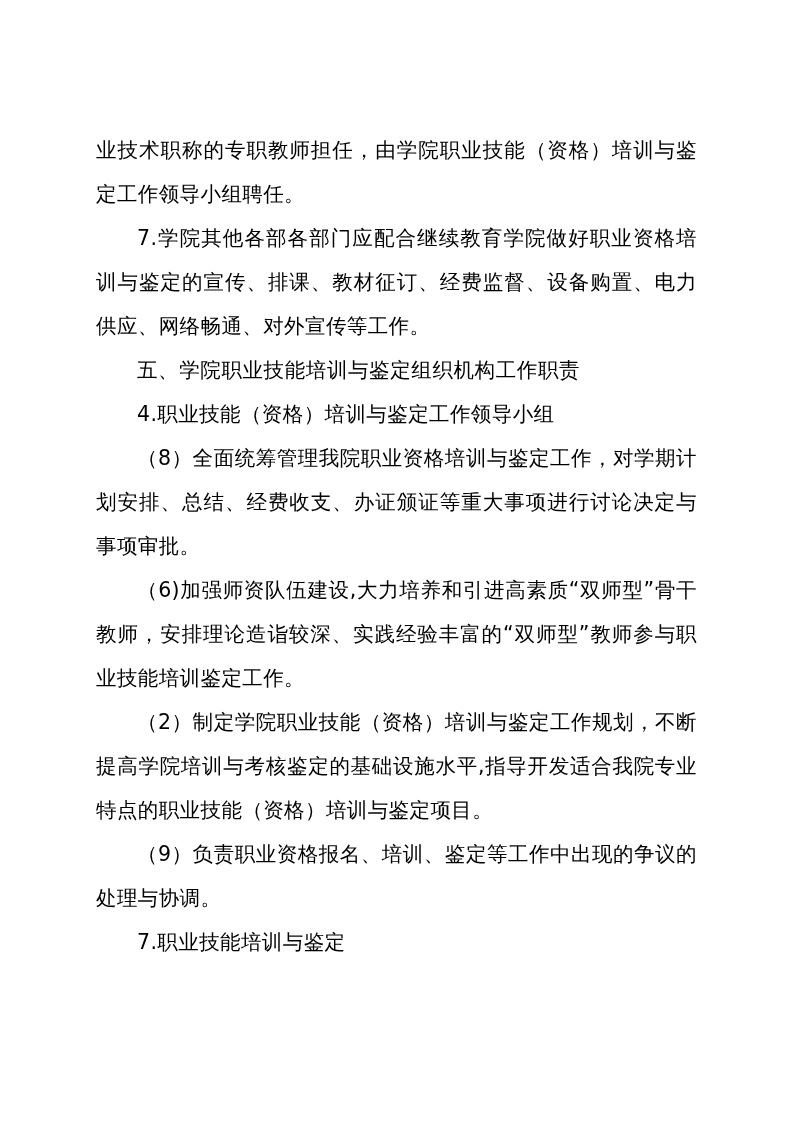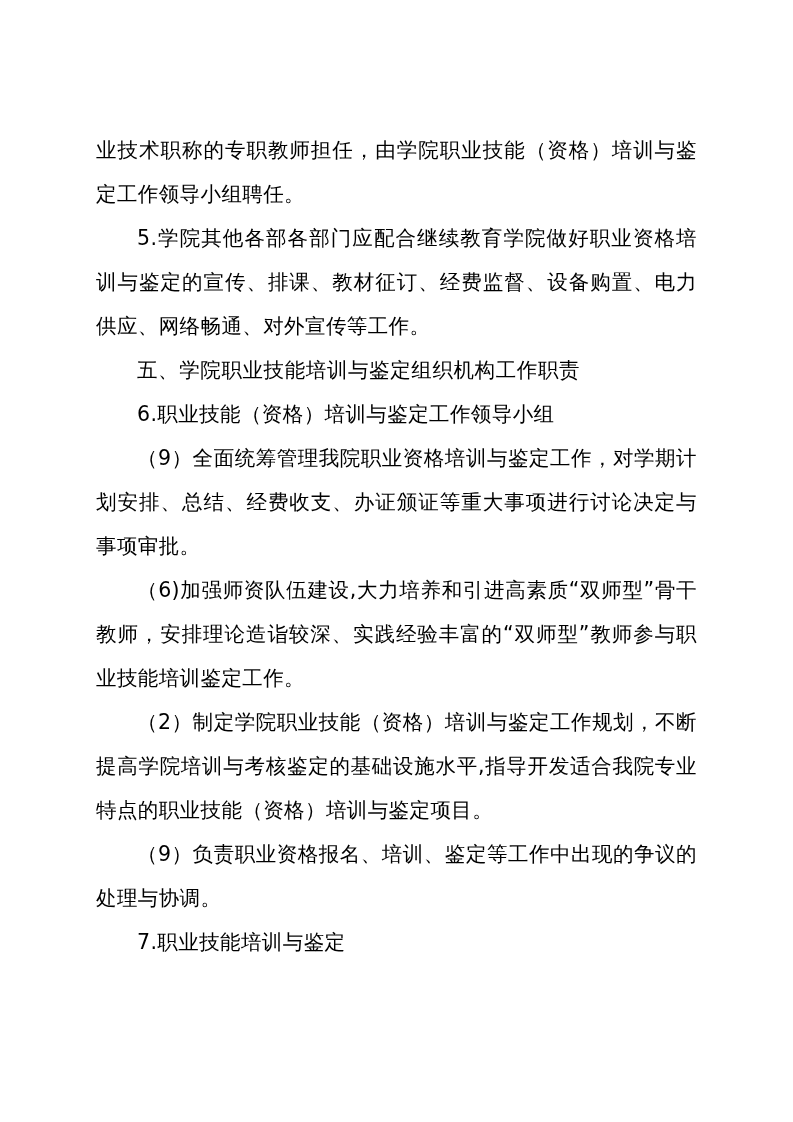--- a/index.html
+++ b/index.html
@@ -43,27 +43,27 @@
   }
 </style>
 </head>
 <body>
 
 <div class="page">
   <div class="doc-body">
 
     <p class="para noindent">业技术职称的专职教师担任，由学院职业技能（资格）培训与鉴定工作领导小组聘任。</p>
 
-    <p class="para">5.学院其他各部各部门应配合继续教育学院做好职业资格培训与鉴定的宣传、排课、教材征订、经费监督、设备购置、电力供应、网络畅通、对外宣传等工作。</p>
+    <p class="para">7.学院其他各部各部门应配合继续教育学院做好职业资格培训与鉴定的宣传、排课、教材征订、经费监督、设备购置、电力供应、网络畅通、对外宣传等工作。</p>
 
     <p class="heading">五、学院职业技能培训与鉴定组织机构工作职责</p>
 
-    <p class="para">6.职业技能（资格）培训与鉴定工作领导小组</p>
+    <p class="para">4.职业技能（资格）培训与鉴定工作领导小组</p>
 
-    <p class="para">（9）全面统筹管理我院职业资格培训与鉴定工作，对学期计划安排、总结、经费收支、办证颁证等重大事项进行讨论决定与事项审批。</p>
+    <p class="para">（8）全面统筹管理我院职业资格培训与鉴定工作，对学期计划安排、总结、经费收支、办证颁证等重大事项进行讨论决定与事项审批。</p>
 
     <p class="para">（6)加强师资队伍建设,大力培养和引进高素质“双师型”骨干教师，安排理论造诣较深、实践经验丰富的“双师型”教师参与职业技能培训鉴定工作。</p>
 
     <p class="para">（2）制定学院职业技能（资格）培训与鉴定工作规划，不断提高学院培训与考核鉴定的基础设施水平,指导开发适合我院专业特点的职业技能（资格）培训与鉴定项目。</p>
 
     <p class="para">（9）负责职业资格报名、培训、鉴定等工作中出现的争议的处理与协调。</p>
 
     <p class="para">7.职业技能培训与鉴定</p>
 
   </div>

